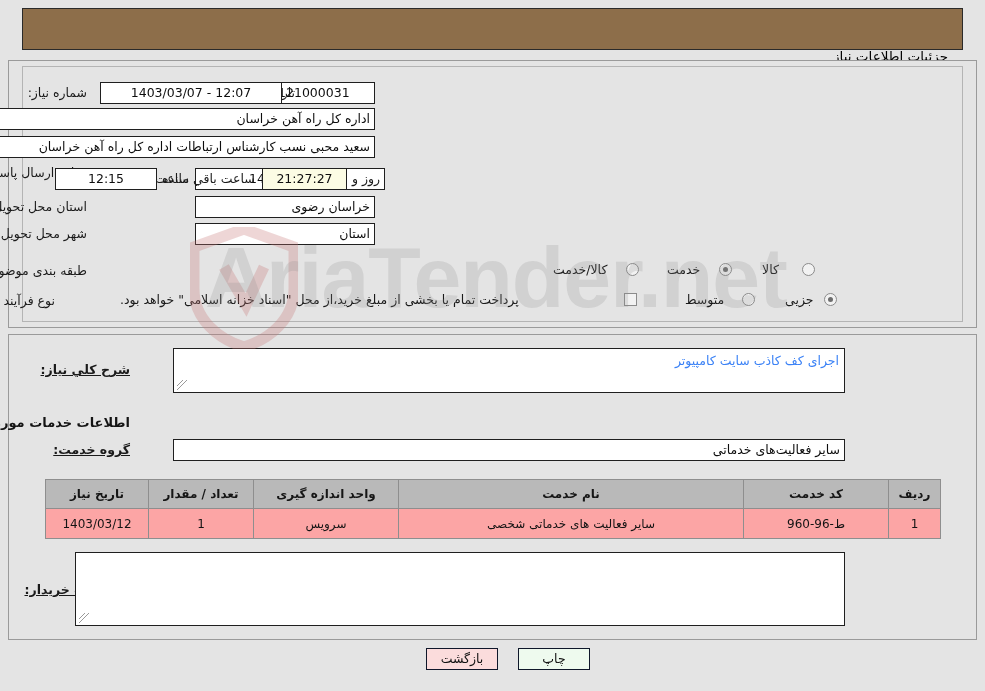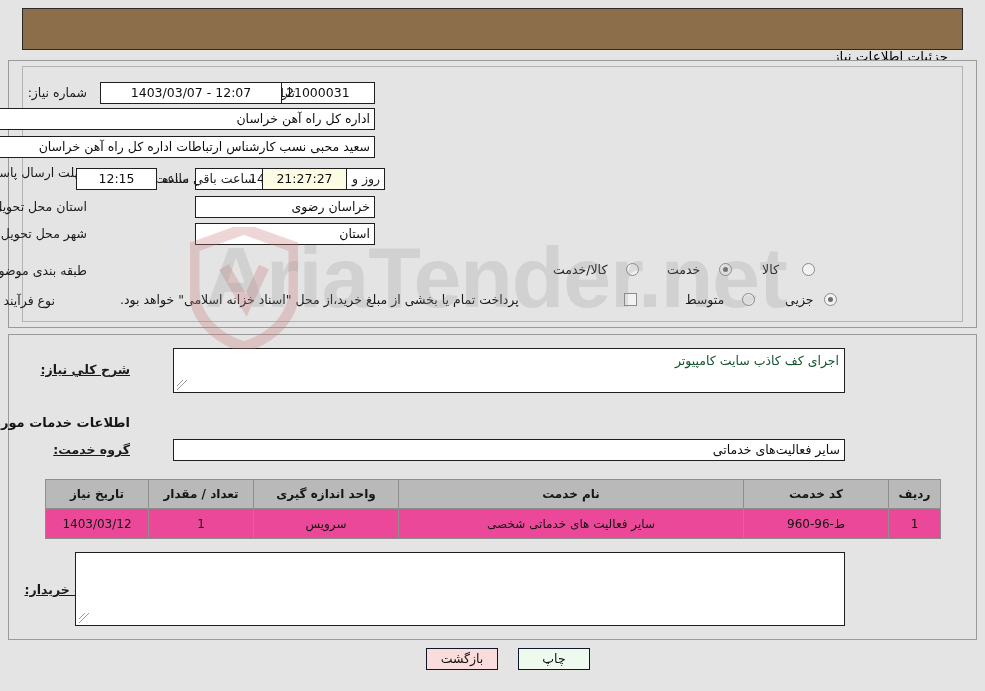--- a/index.html
+++ b/index.html
@@ -137,21 +137,21 @@
     box-sizing: border-box;
   }
 
   
   .ta {
     position: absolute;
     border: 1px solid #1f1f1f;
     background: #ffffff;
     box-sizing: border-box;
     font-size: 12.5px;
-    color: #14532d;
+    color: #3b82f6;
     padding: 3px 5px;
     line-height: 17px;
     text-align: right;
     overflow: hidden;
     font-family: "DejaVu Sans", "Liberation Sans", sans-serif;
   }
   .ta .grip {
     position: absolute;
     left: 2px;
     bottom: 1px;
@@ -179,21 +179,21 @@
   }
   table.items th {
     background: #b9b9b9;
     border: 1px solid #8e8e8e;
     height: 26px;
     font-weight: bold;
     color: #161616;
     font-size: 12px;
   }
   table.items td {
-    background: #ec4899;
+    background: #fca5a5;
     border: 1px solid #8e8e8e;
     height: 27px;
     text-align: center;
     color: #141414;
     font-size: 12px;
   }
 
   
   .btn {
     position: absolute;
@@ -227,21 +227,21 @@
 
 <div class="lbl" style="right:898px; top:111px;">نام دستگاه خریدار:</div>
 <div class="fld right" style="right:610px; top:108px; width:755px;">اداره کل راه آهن خراسان</div>
 
 <div class="lbl" style="right:898px; top:139px;">ایجاد کننده درخواست:</div>
 <div class="fld right" style="right:610px; top:136px; width:617px;">سعید محبی نسب کارشناس ارتباطات اداره کل راه آهن خراسان</div>
 
 <div class="lbl" style="right:898px; top:165px; width:80px;">مهلت ارسال پاسخ: تا تاریخ:</div>
 <div class="fld center ltr" style="right:610px; top:168px; width:180px;">1403/03/10</div>
 <div class="lbl" style="right:796px; top:171px;">ساعت</div>
-<div class="fld center ltr" style="right:828px; top:168px; width:81px;">12:15</div>
+<div class="fld center ltr" style="right:828px; top:168px; width:102px;">12:15</div>
 <div class="fld center ltr" style="right:600px; top:168px; width:83px; position:absolute; left:382px;">2</div>
 <div class="lbl" style="left:352px; top:171px; right:auto;">روز و</div>
 <div class="fld cream center ltr" style="left:262px; top:168px; width:85px; right:auto;">21:27:27</div>
 <div class="lbl" style="left:162px; top:171px; right:auto;">ساعت باقي مانده</div>
 
 <div class="lbl" style="right:898px; top:199px;">استان محل تحویل:</div>
 <div class="fld right" style="right:610px; top:196px; width:180px;">خراسان رضوی</div>
 
 <div class="lbl" style="right:898px; top:226px;">شهر محل تحویل:</div>
 <div class="fld right" style="right:610px; top:223px; width:180px;">استان</div>

